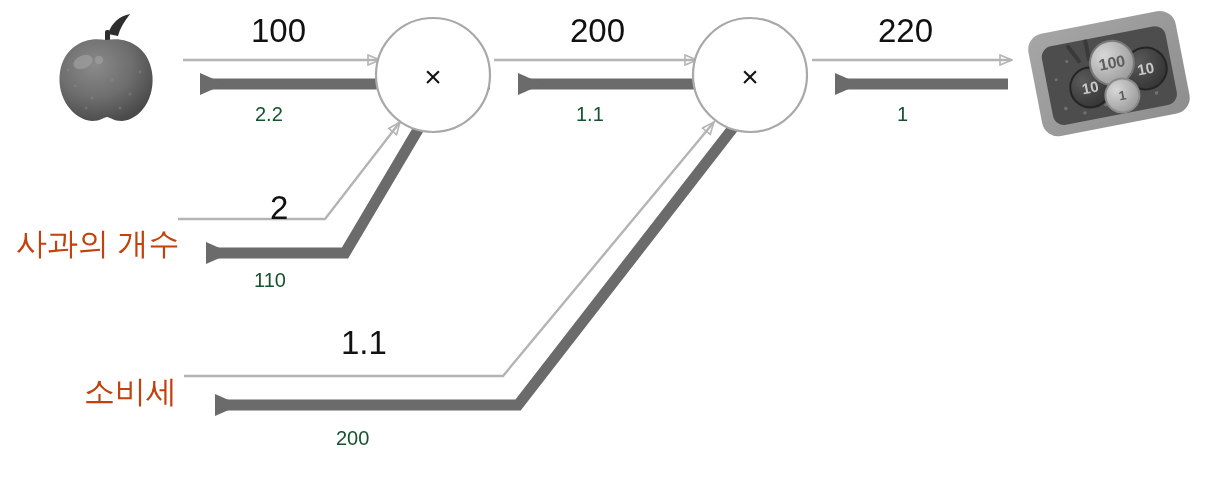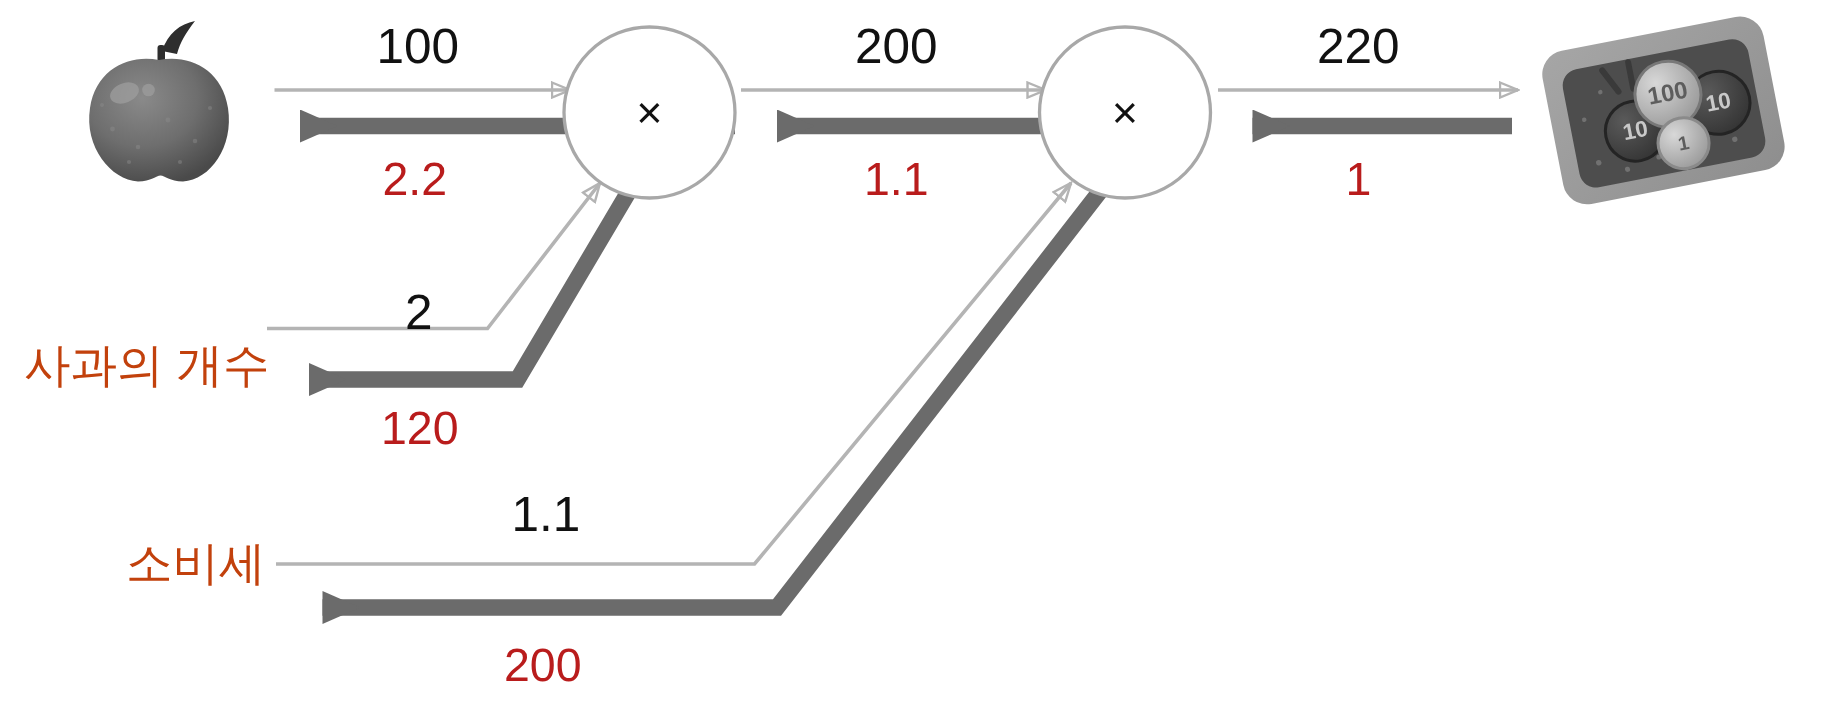--- a/index.html
+++ b/index.html
@@ -1,21 +1,21 @@
 <!DOCTYPE html>
 <html><head>
 <meta charset="utf-8">
 <style>
   html,body{margin:0;padding:0;background:#ffffff;}
   body{width:1216px;height:482px;position:relative;overflow:hidden;
        font-family:"Liberation Sans","DejaVu Sans",sans-serif;}
   #canvas{position:absolute;left:0;top:0;width:1216px;height:482px;}
   .lbl{position:absolute;white-space:nowrap;line-height:1;}
   .fwd-val{color:#111111;font-size:33px;font-weight:400;}
-  .bwd-val{color:#b91c1c;font-size:31px;font-weight:400;}
+  .bwd-val{color:#14532d;font-size:20px;font-weight:400;}
   .var-label{color:#c2410c;font-size:31px;}
 </style>
 </head>
 <body>
 
 <svg id="canvas" viewBox="0 0 1216 482" xmlns="http://www.w3.org/2000/svg">
 
   <defs>
 
     <marker id="fwdHead" markerWidth="14" markerHeight="12" refX="13" refY="6" orient="auto" markerUnits="userSpaceOnUse">
@@ -131,19 +131,19 @@
 <div class="lbl fwd-val" style="left:251px;top:14px;">100</div>
 <div class="lbl bwd-val" style="left:255px;top:104px;">2.2</div>
 
 <div class="lbl fwd-val" style="left:570px;top:14px;">200</div>
 <div class="lbl bwd-val" style="left:576px;top:104px;">1.1</div>
 
 <div class="lbl fwd-val" style="left:878px;top:14px;">220</div>
 <div class="lbl bwd-val" style="left:897px;top:104px;">1</div>
 
 <div class="lbl fwd-val" style="left:270px;top:191px;">2</div>
-<div class="lbl bwd-val" style="left:254px;top:270px;">120</div>
+<div class="lbl bwd-val" style="left:254px;top:270px;">110</div>
 
 <div class="lbl fwd-val" style="left:341px;top:326px;">1.1</div>
 <div class="lbl bwd-val" style="left:336px;top:428px;">200</div>
 
 <div class="lbl var-label" style="left:16px;top:228px;">사과의 개수</div>
-<div class="lbl var-label" style="left:84px;top:360px;">소비세</div>
+<div class="lbl var-label" style="left:84px;top:376px;">소비세</div>
 
 </body></html>

